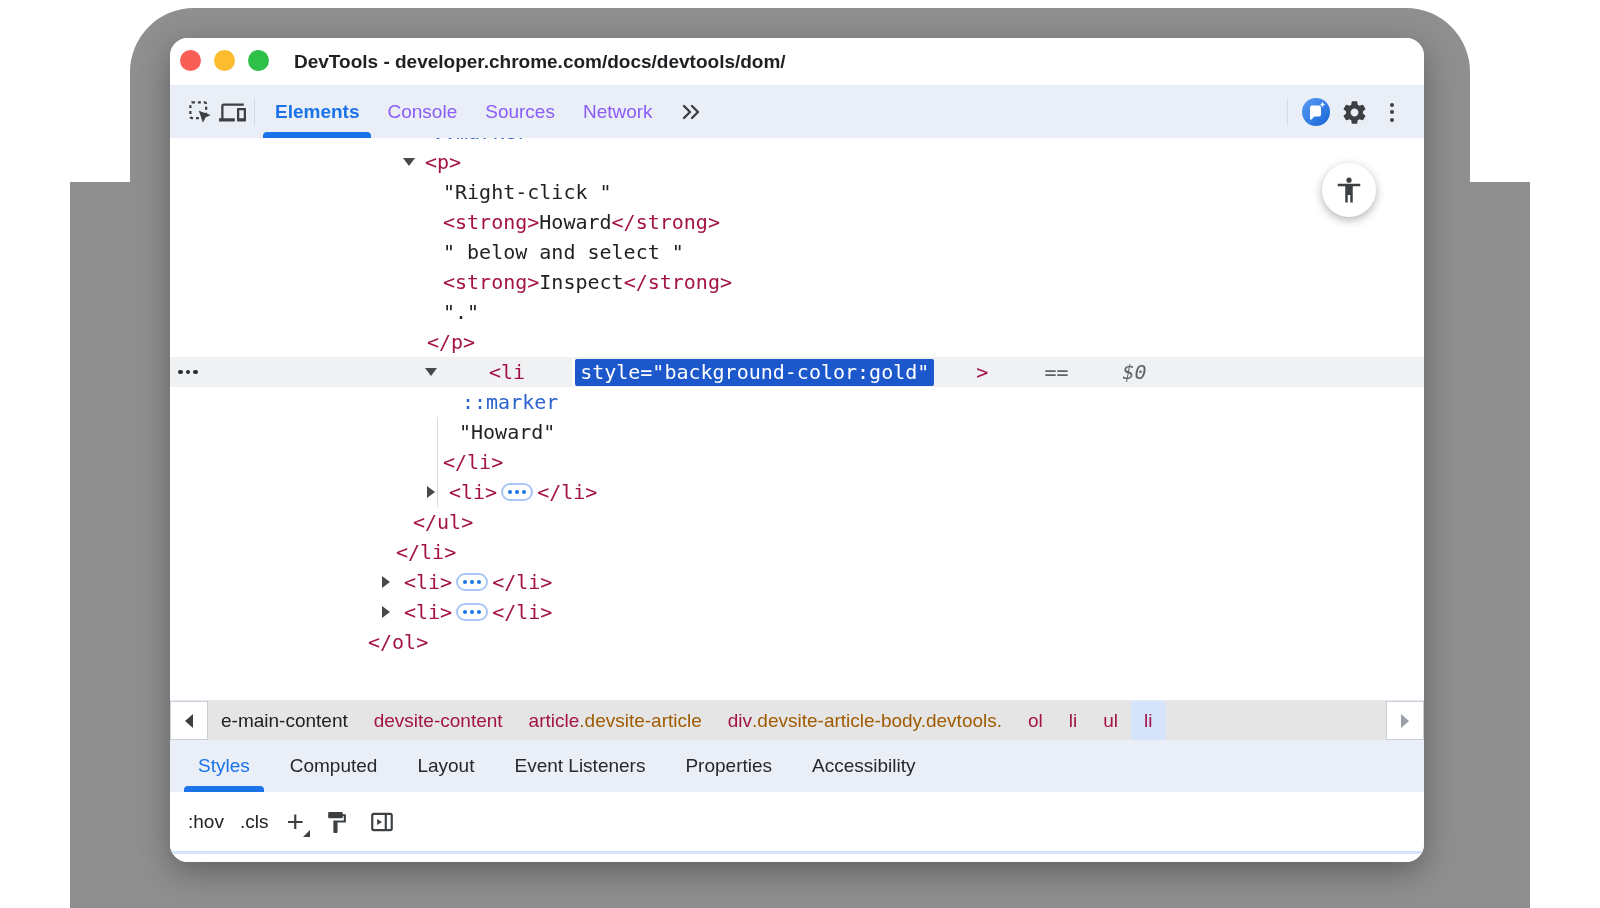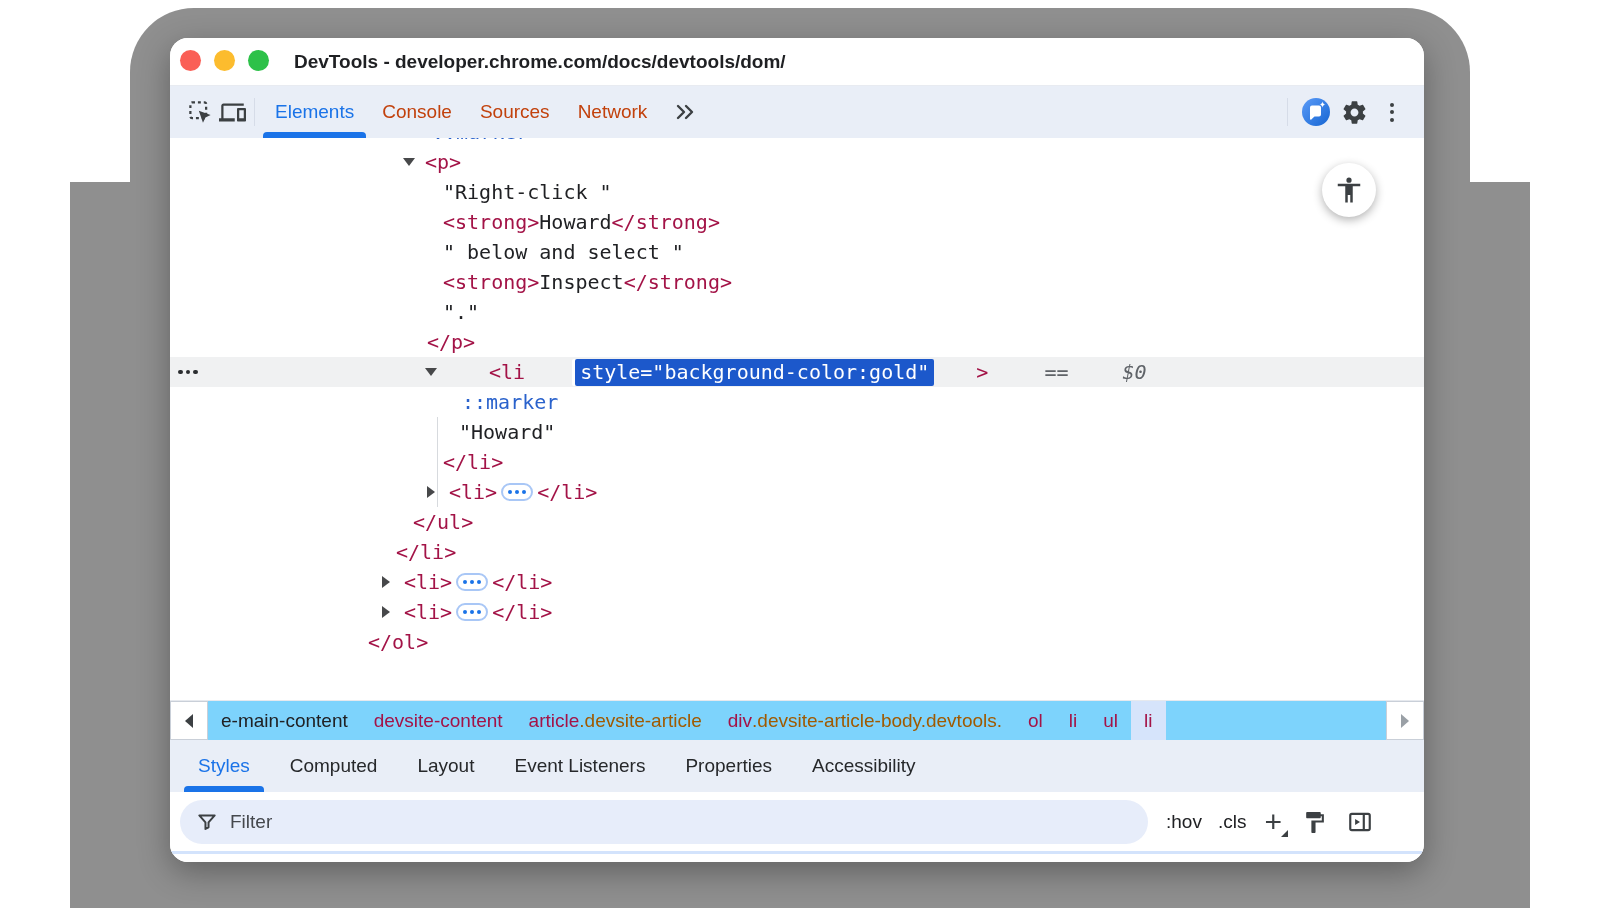--- a/index.html
+++ b/index.html
@@ -18,22 +18,22 @@
   .lights { position:absolute; left:10px; top:12px; display:flex; gap:13px; }
   .light { width:21px; height:21px; border-radius:50%; }
   .light.red{ background:#fa5f56; } .light.yellow{ background:#fcbc2e; } .light.green{ background:#2dc149; }
   .title { position:absolute; left:124px; top:0; line-height:48px; font-size:19px; font-weight:700; color:#1f2023; }
 
   
   .toolbar { position:absolute; left:0; top:48px; width:100%; height:52px; background:var(--panel-bg); display:flex; align-items:center; padding:0 16px 0 14px; }
   .tbtn { display:flex; align-items:center; justify-content:center; width:32px; height:36px; cursor:pointer; flex:none; }
   .vsep { width:1px; height:28px; background:#d6dce8; margin:0 6px; flex:none; }
   .main-tabs { display:flex; height:52px; align-items:stretch; }
-  .tab { position:relative; display:flex; align-items:center; padding:0 14px; font-size:19px; color:#c2410c; cursor:pointer; white-space:nowrap; }
-  .tab.active { color:var(--accent); font-weight:400; }
+  .tab { position:relative; display:flex; align-items:center; padding:0 14px; font-size:19px; color:#8b5cf6; cursor:pointer; white-space:nowrap; }
+  .tab.active { color:var(--accent); font-weight:700; }
   .tab.active .underline { position:absolute; left:2px; right:2px; bottom:0; height:6px; background:var(--accent); border-radius:4px 4px 0 0; }
   .overflow-btn { margin-left:8px; }
   .right-icons { margin-left:auto; display:flex; align-items:center; gap:6px; }
   .kebab { display:flex; flex-direction:column; gap:3.5px; align-items:center; }
   .kebab i { width:4px; height:4px; border-radius:50%; background:var(--icon-gray); }
 
   
   .tree { position:absolute; left:0; top:100px; width:100%; height:562px; background:#fff; overflow:hidden; font-family:"DejaVu Sans Mono", monospace; font-size:20px; color:var(--code-text); }
   .row { position:relative; height:30px; display:flex; align-items:center; white-space:pre; }
   .row.selected { background:var(--selected-row-bg); }
@@ -49,21 +49,21 @@
   .ellipsis-pill { margin:0 4px; height:18px; display:inline-flex; align-items:center; gap:3px; padding:0 5px; border:2px solid #a9c7f6; border-radius:10px; background:#fff; cursor:pointer; }
   .ellipsis-pill i { width:4px; height:4px; border-radius:50%; background:var(--accent); }
   .node-dots { position:absolute; left:8px; top:0; height:30px; display:flex; align-items:center; gap:3px; }
   .node-dots i { width:4.5px; height:4.5px; border-radius:50%; background:#2b2d30; }
   .guide { position:absolute; left:267px; top:279px; width:1px; height:90px; background:#d7dade; }
 
   
   .a11y-fab { position:absolute; left:1152px; top:125px; width:54px; height:54px; border-radius:50%; background:#fff; box-shadow:0 3px 10px rgba(0,0,0,.3); display:flex; align-items:center; justify-content:center; cursor:pointer; }
 
   
-  .crumbs { position:absolute; left:0; top:662px; width:100%; height:40px; background:#7dd3fc; border-top:1px solid #e6e9ee; display:flex; align-items:stretch; }
+  .crumbs { position:absolute; left:0; top:662px; width:100%; height:40px; background:#e5e5e5; border-top:1px solid #e6e9ee; display:flex; align-items:stretch; }
   .crumb-scroll { width:38px; flex:none; background:#fff; border:1px solid #c9cfd8; display:flex; align-items:center; justify-content:center; cursor:pointer; }
   .crumb-scroll.left .tri { width:0;height:0;border-top:7px solid transparent;border-bottom:7px solid transparent;border-right:8px solid #3c4043; }
   .crumb-scroll.right .tri { width:0;height:0;border-top:7px solid transparent;border-bottom:7px solid transparent;border-left:8px solid #9aa0a6; }
   .crumb-scroll.right { margin-left:auto; }
   .crumb-strip { display:flex; align-items:stretch; overflow:hidden; }
   .crumb { display:flex; align-items:center; padding:0 13px; font-size:19px; cursor:pointer; white-space:nowrap; }
   .crumb.selected { background:var(--crumb-selected-bg); }
   .part-plain { color:#202124; } .part-element { color:var(--tag); } .part-class { color:var(--class-orange); }
 
   
@@ -249,28 +249,20 @@
         </div>
         <div class="stab">
           <span>Properties</span>
         </div>
         <div class="stab">
           <span>Accessibility</span>
         </div>
       </div>
 
     <div class="filterbar">
-      <div class="filter-pill">
-        <span class="funnel">
-          <svg width="22" height="22" viewBox="0 0 20 20" fill="none" stroke="#3c4043" stroke-width="1.8" stroke-linejoin="round">
-            <path d="M3 4 h14 l-5.6 6.4 v4.4 l-2.8 1.5 v-5.9 z"></path>
-          </svg>
-        </span>
-        <input type="text" placeholder="Filter" style="">
-      </div>
       <div class="style-toggles" id="style-toggles">
           <span class="toggle-btn">:hov</span>
           <span class="toggle-btn">.cls</span>
         </div>
       <div class="fb-icons">
         <div class="fb-btn">
           <span class="plus-glyph">+</span>
             <span class="plus-corner"></span>
         </div>
         <div class="fb-btn">

